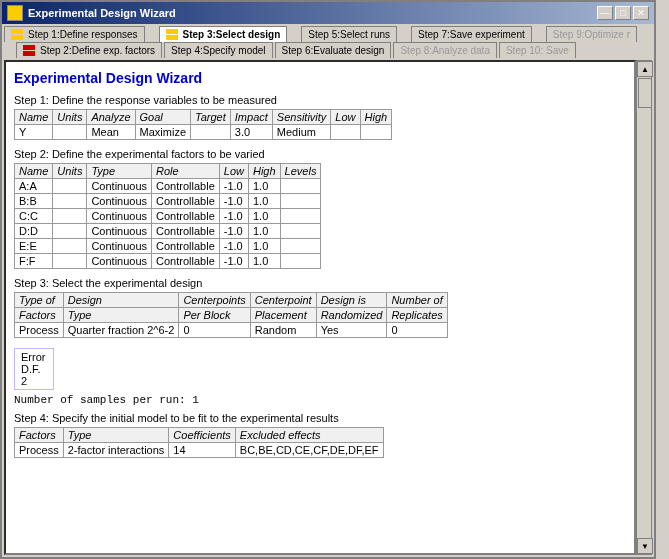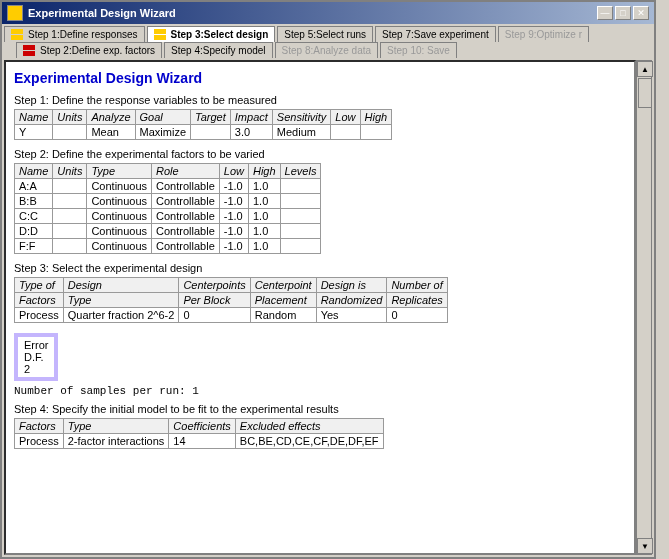--- a/index.html
+++ b/index.html
@@ -59,21 +59,21 @@
       display: flex;
       align-items: center;
       justify-content: center;
       cursor: pointer;
     }
     .tabs-row {
       display: flex;
       flex-wrap: nowrap;
       background: #d4d0c8;
       padding: 2px 2px 0 2px;
-      gap: 2px;
+      gap: 14px;
       flex-shrink: 0;
     }
     .tab {
       padding: 2px 6px;
       background: #d4d0c8;
       border: 1px solid #808080;
       border-bottom: none;
       font-size: 10px;
       cursor: pointer;
       white-space: nowrap;
@@ -116,21 +116,21 @@
       border: 1px solid #999;
       padding: 1px 4px;
       white-space: nowrap;
       font-weight: normal;
     }
     .table-header td {
       font-style: italic;
       background: #f0f0f0;
     }
     .error-box {
-      border: 4px solid #c4b5fd;
+      border: 1px solid #c4b5fd;
       padding: 2px 6px;
       display: inline-block;
       margin-top: 4px;
       min-width: 40px;
     }
     .samples-text {
       margin-top: 4px;
       font-size: 11px;
       font-family: Liberation Mono, monospace;
     }
@@ -236,20 +236,23 @@
   <div class="tabs-row2">
     <div class="tab">
       <div class="two-icons">
         <div class="small-icon icon-red"></div>
         <div class="small-icon icon-red"></div>
       </div>
       <span>Step 2:Define exp. factors</span>
     </div>
     <div class="tab">
       <span>Step 4:Specify model</span>
+    </div>
+    <div class="tab">
+      <span>Step 6:Evaluate design</span>
     </div>
     <div class="tab disabled">
       <span>Step 8:Analyze data</span>
     </div>
     <div class="tab disabled">
       <span>Step 10: Save</span>
     </div>
   </div>
 
   <div class="content-wrapper">
@@ -327,20 +330,29 @@
         <tr>
           <td>D:D</td>
           <td></td>
           <td>Continuous</td>
           <td>Controllable</td>
           <td>-1.0</td>
           <td>1.0</td>
           <td></td>
         </tr>
         <tr>
+          <td>E:E</td>
+          <td></td>
+          <td>Continuous</td>
+          <td>Controllable</td>
+          <td>-1.0</td>
+          <td>1.0</td>
+          <td></td>
+        </tr>
+        <tr>
           <td>F:F</td>
           <td></td>
           <td>Continuous</td>
           <td>Controllable</td>
           <td>-1.0</td>
           <td>1.0</td>
           <td></td>
         </tr>
       </tbody>
         </table>

